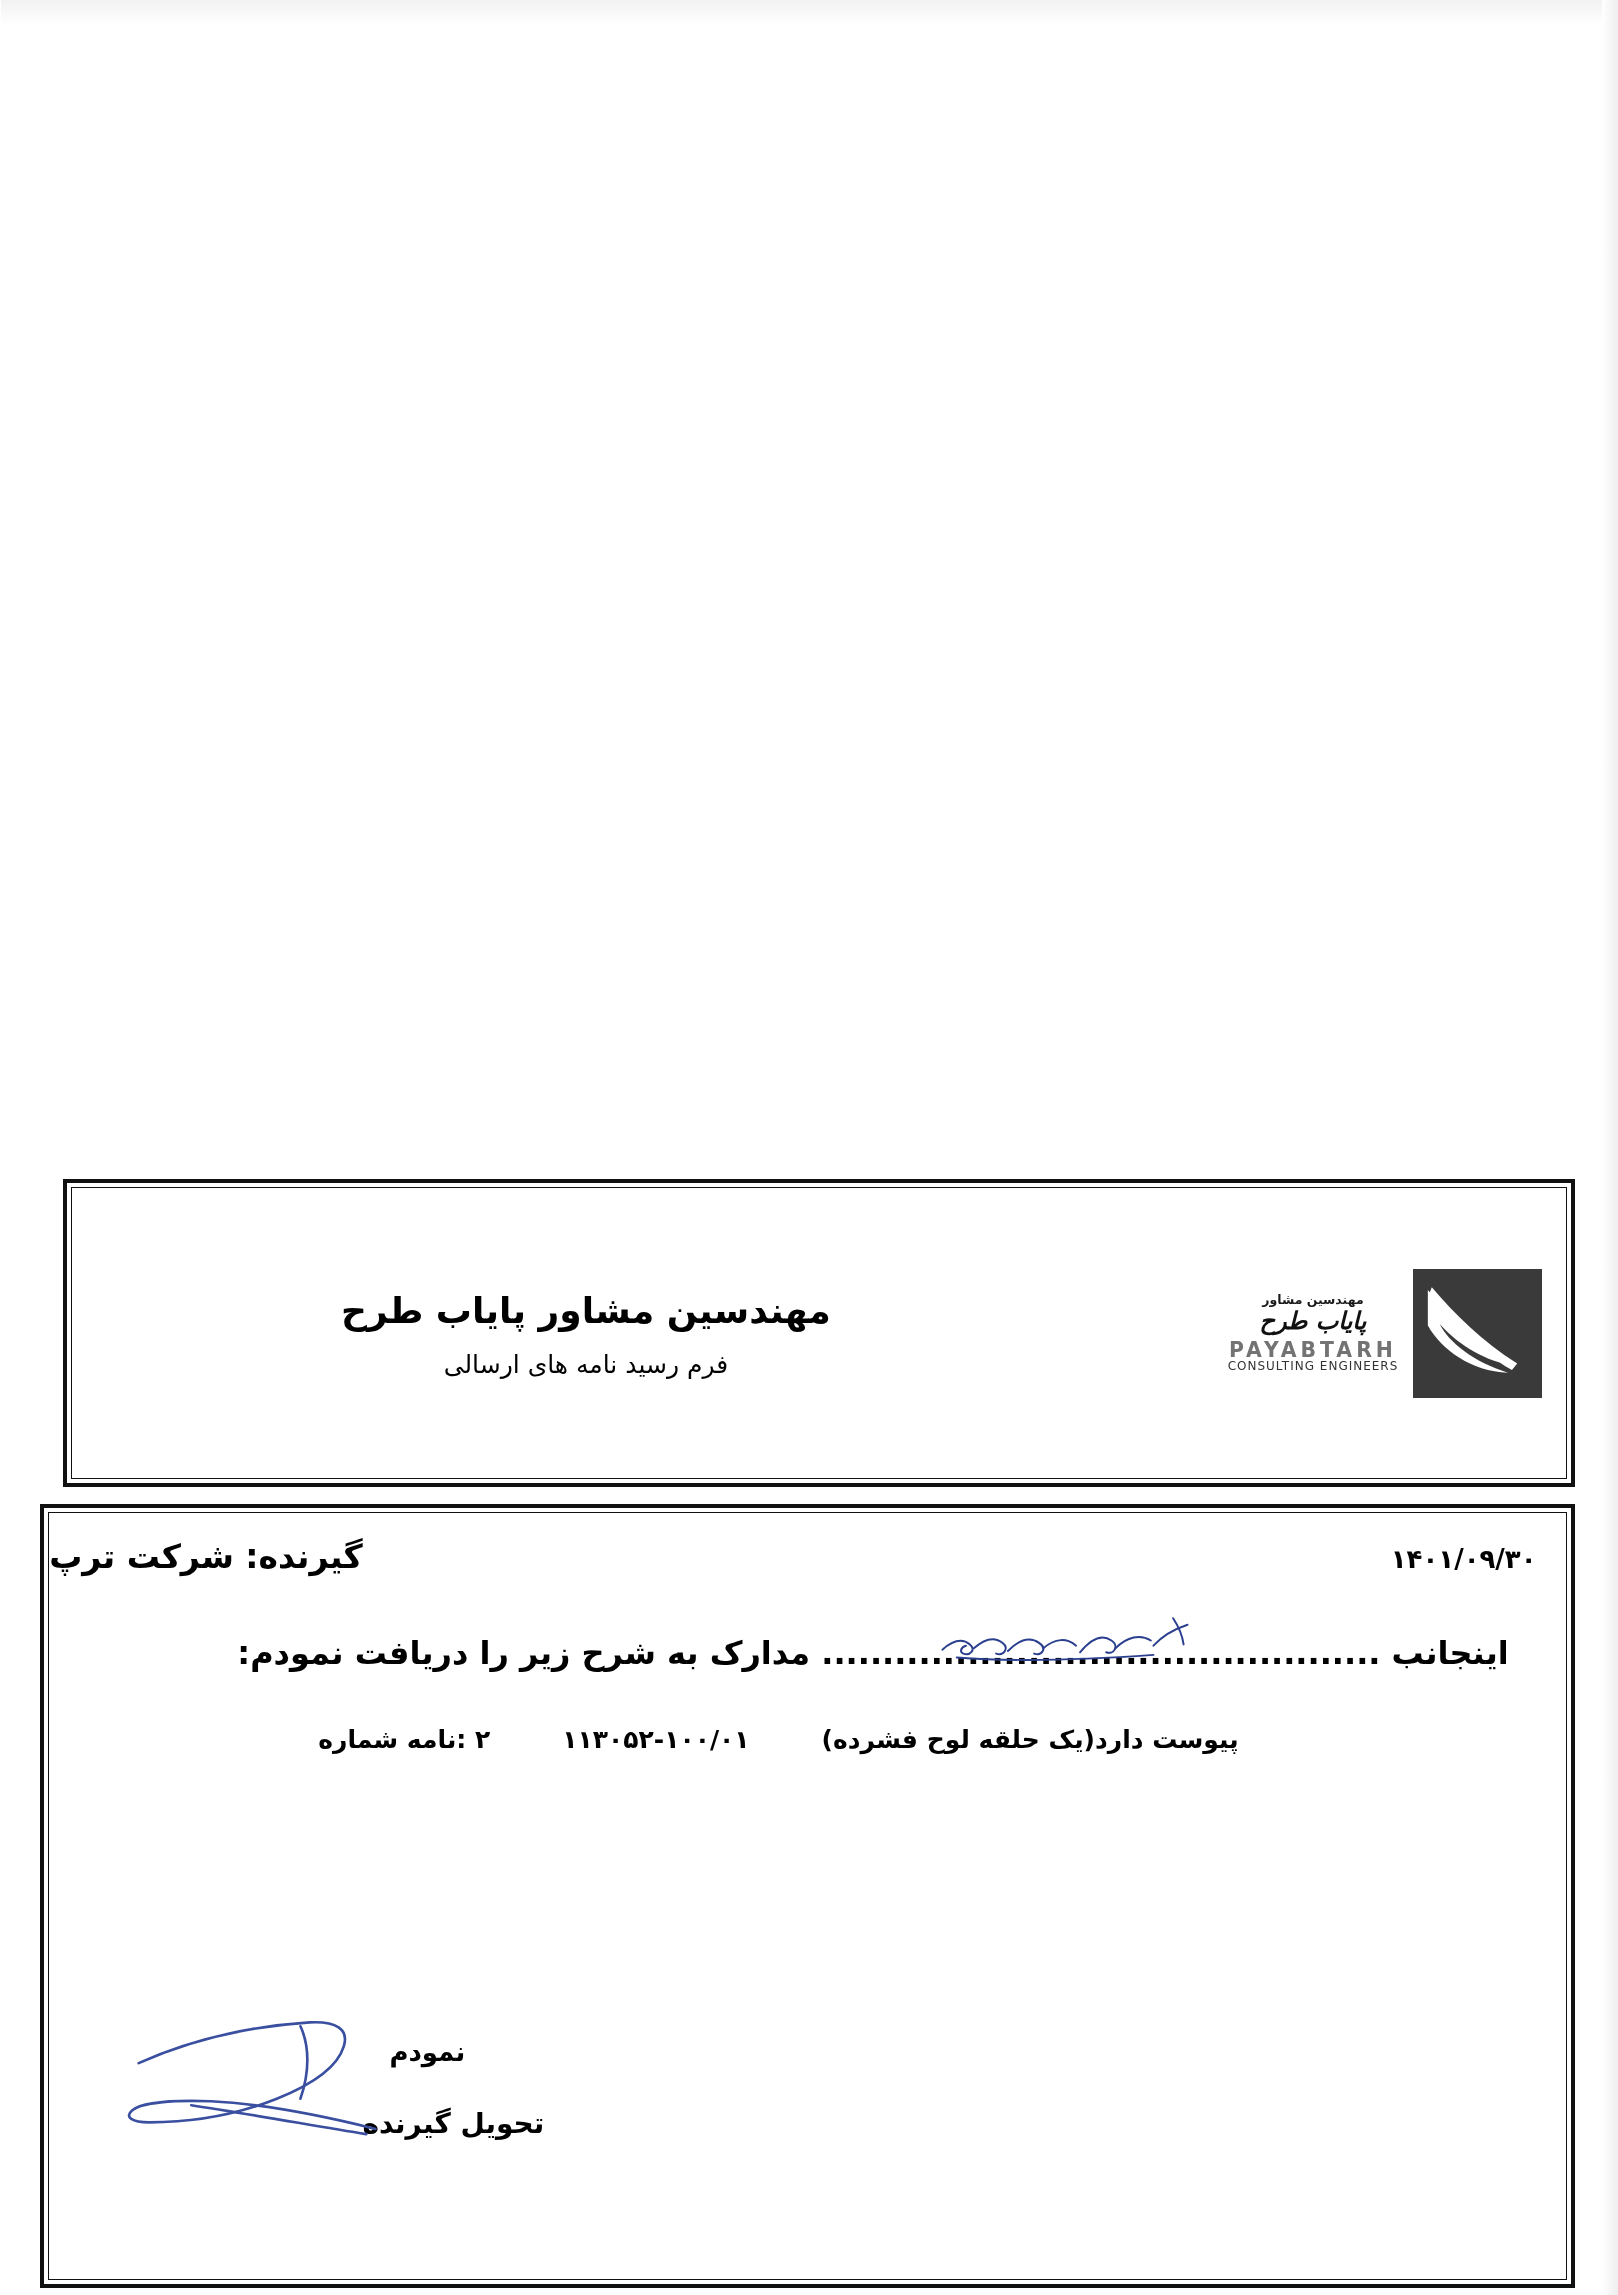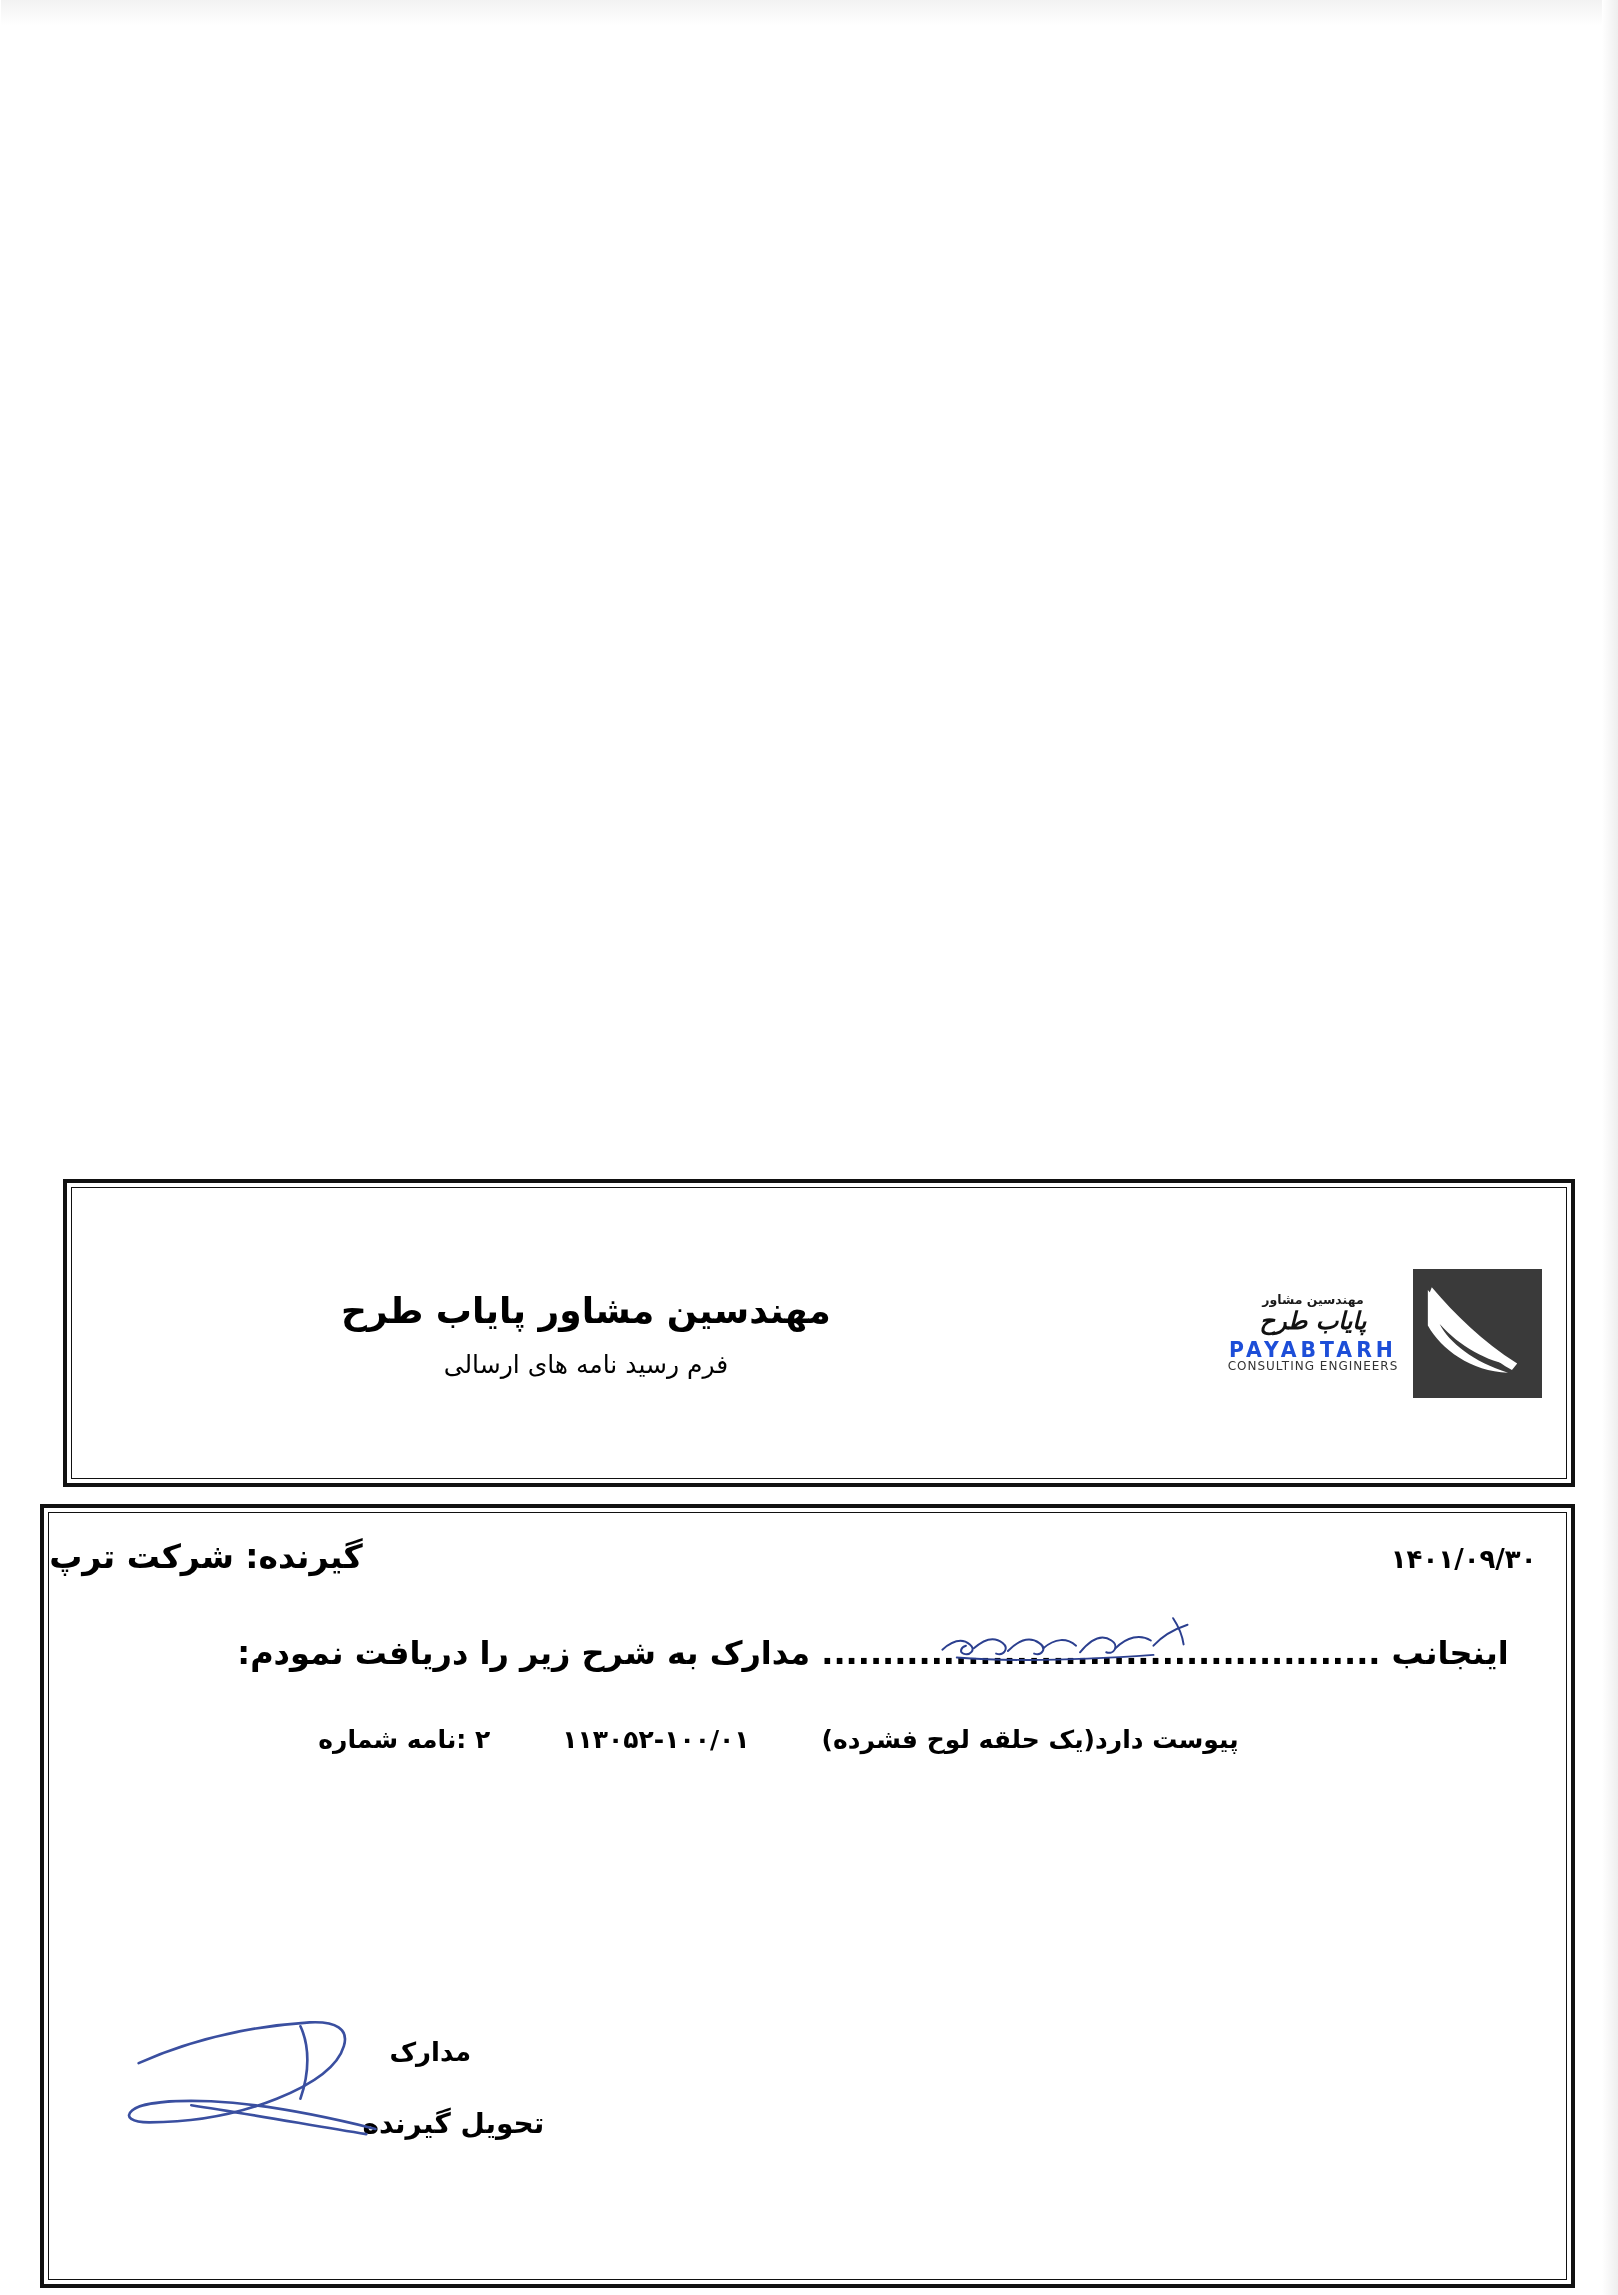--- a/index.html
+++ b/index.html
@@ -115,21 +115,21 @@
     font-weight: bold;
     margin-top: 2.6px;
     color: #111111;
     font-style: italic;
   }
   .logo-en-big {
     font-size: 20.4px;
     font-weight: bold;
     letter-spacing: 4px;
     margin-top: 6.6px;
-    color: #1d4ed8;
+    color: #737373;
     direction: ltr;
   }
   .logo-en-small {
     font-size: 12px;
     letter-spacing: 1px;
     color: #333333;
     direction: ltr;
   }
   .logo-mark {
     position: relative;
@@ -323,21 +323,21 @@
           </svg>
         </div>
 
         <div class="row-items">
           <span class="item-attach">پیوست دارد(یک حلقه لوح فشرده)</span>
           <span class="item-no">۱۱۳۰۵۲-۱۰۰/۰۱</span>
           <span class="item-no">۲ :نامه شماره</span>
         </div>
 
         <div class="sig-area">
-          <div class="sig-label-row">مدارک</div>
+          <div class="sig-label-row">نمودم</div>
           <div class="sig-label-row2">تحویل گیرنده</div>
           <svg class="sig-ink" viewBox="0 0 560 260" xmlns="http://www.w3.org/2000/svg" aria-hidden="true">
             <g fill="none" stroke="#3a4fa0" stroke-width="4" stroke-linecap="round" stroke-linejoin="round">
               <path d="M40 96 C 120 60, 210 40, 300 34 C 340 32, 360 44, 352 70 C 342 104, 300 130, 250 150 C 190 174, 120 186, 56 186 C 30 186, 18 178, 30 168 C 44 156, 92 152, 150 154 C 230 158, 320 176, 400 196"></path>
               <path d="M286 40 C 300 70, 300 110, 286 150"></path>
               <path d="M120 160 C 200 172, 300 190, 386 204"></path>
             </g>
           </svg>
         </div>
 

